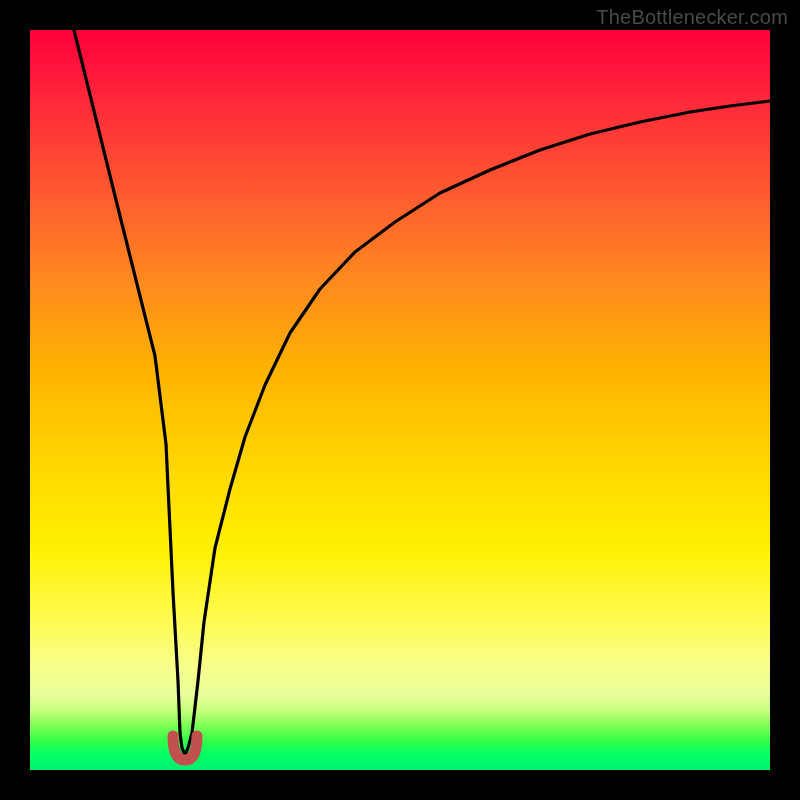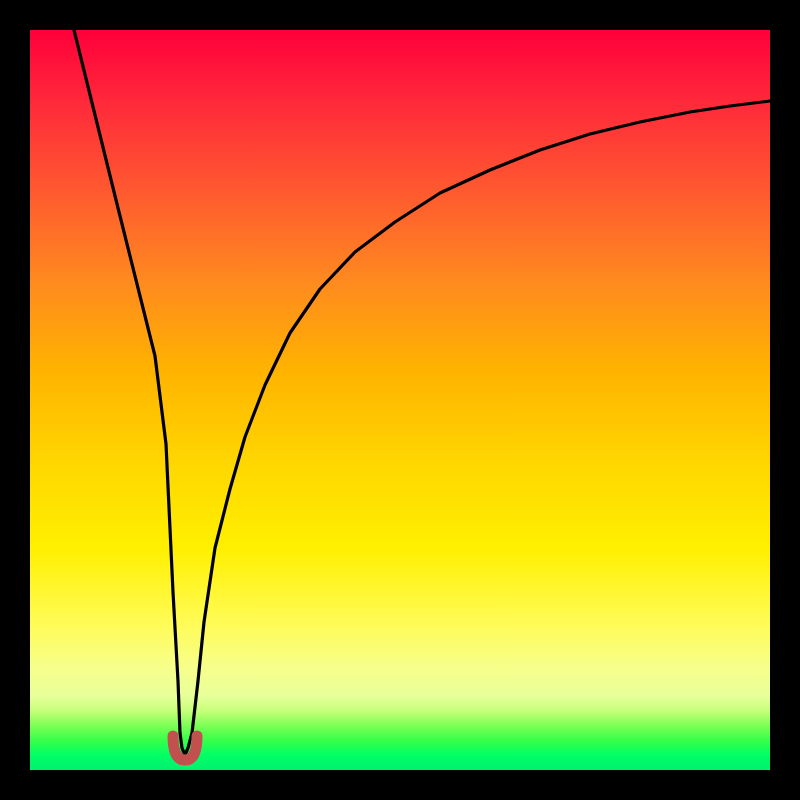--- a/index.html
+++ b/index.html
@@ -104,14 +104,15 @@
                L 700 76
                L 740 71" fill="none" stroke="#000" stroke-width="3.2" stroke-linejoin="round" stroke-linecap="round"></path>
 
       <path d="M 143 706
                Q 143 730 155 730
                Q 167 730 167 706" fill="none" stroke="#c1504f" stroke-width="11" stroke-linecap="round"></path>
     </svg>
 
   </div>
 
+  <div class="watermark">TheBottlenecker.com</div>
 
 </div>
 
 </body></html>

